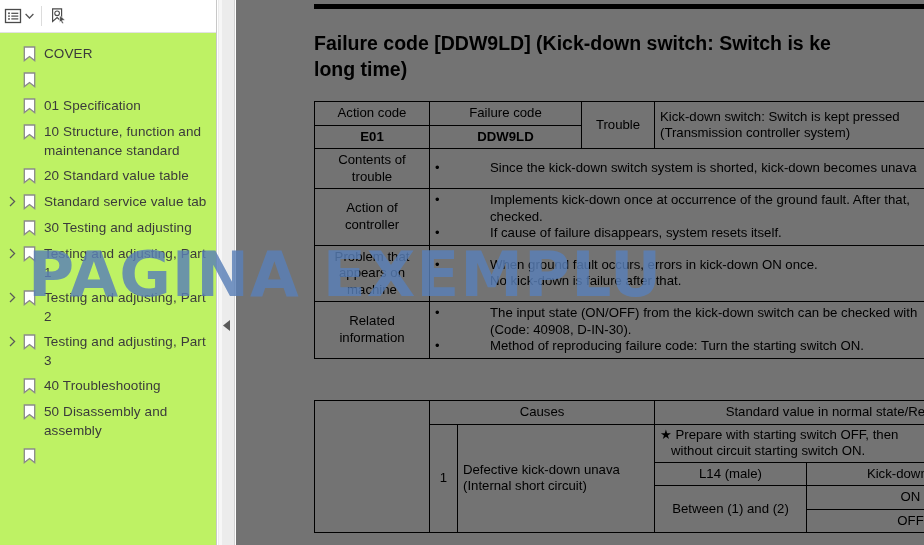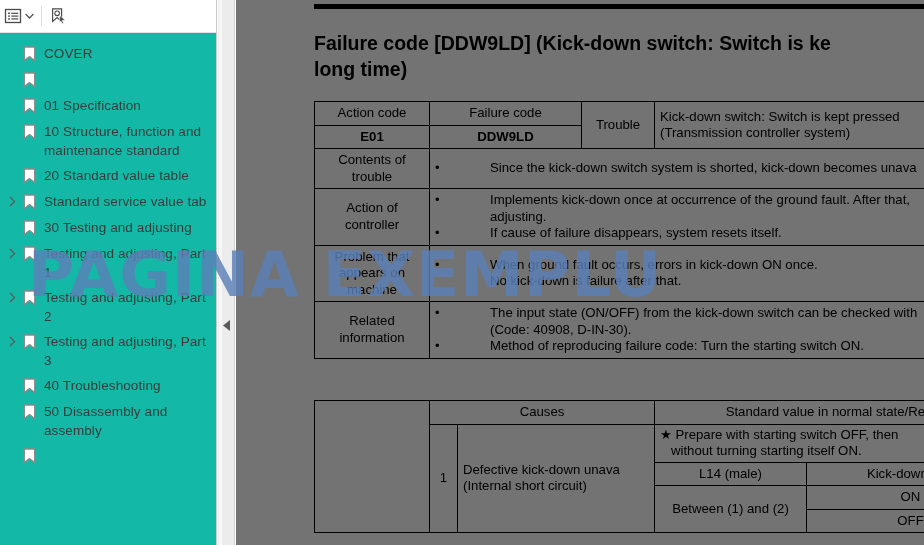--- a/index.html
+++ b/index.html
@@ -14,21 +14,21 @@
     width: 924px; height: 545px;
     overflow: hidden;
     background: #ffffff;
   }
 
   
   #sidebar {
     position: absolute;
     left: 0; top: 0;
     width: 217px; height: 545px;
-    background: #14b8a6;
+    background: #bef264;
     border-right: 1px solid #c8c8c8;
     overflow: hidden;
   }
   #sidebar-toolbar {
     position: relative;
     height: 33px;
     border-bottom: 1px solid #e2e2e2;
     display: flex;
     align-items: center;
     padding-left: 4px;
@@ -448,21 +448,21 @@
               </div>
           </td>
         </tr>
         <tr>
           <td class="ctr" style="line-height:16.5px">
             <span>Action of controller</span>
           </td>
           <td colspan="3">
             <div class="bul">
                 <span class="dot">•</span>
-                <span class="txt"><span>Implements kick-down once at occurrence of the ground fault. After that,</span><br><span>adjusting.</span></span>
+                <span class="txt"><span>Implements kick-down once at occurrence of the ground fault. After that,</span><br><span>checked.</span></span>
               </div>
             <div class="bul">
                 <span class="dot">•</span>
                 <span class="txt">If cause of failure disappears, system resets itself.</span>
               </div>
           </td>
         </tr>
         <tr>
           <td class="ctr">Problem that appears on machine</td>
           <td colspan="3">
@@ -500,21 +500,21 @@
         <tr>
           <td rowspan="5"></td>
           <td class="ctr" colspan="2">Causes</td>
           <td class="ctr" colspan="2">Standard value in normal state/Rema</td>
         </tr>
         <tr>
           <td class="ctr" rowspan="4">1</td>
           <td rowspan="4"><span>Defective kick-down unava</span><br><span>(Internal short circuit)</span></td>
           <td colspan="2" style="padding:2px 5px">
             <span class="nw">★ Prepare with starting switch OFF, then</span><br>
-            <span class="nw" style="padding-left:11px">without turning starting itself ON.</span>
+            <span class="nw" style="padding-left:11px">without circuit starting switch ON.</span>
           </td>
         </tr>
         <tr>
           <td class="ctr">L14 (male)</td>
           <td class="ctr">Kick-down swit</td>
         </tr>
         <tr>
           <td class="ctr" rowspan="2">Between (1) and (2)</td>
           <td class="ctr">ON</td>
         </tr>

